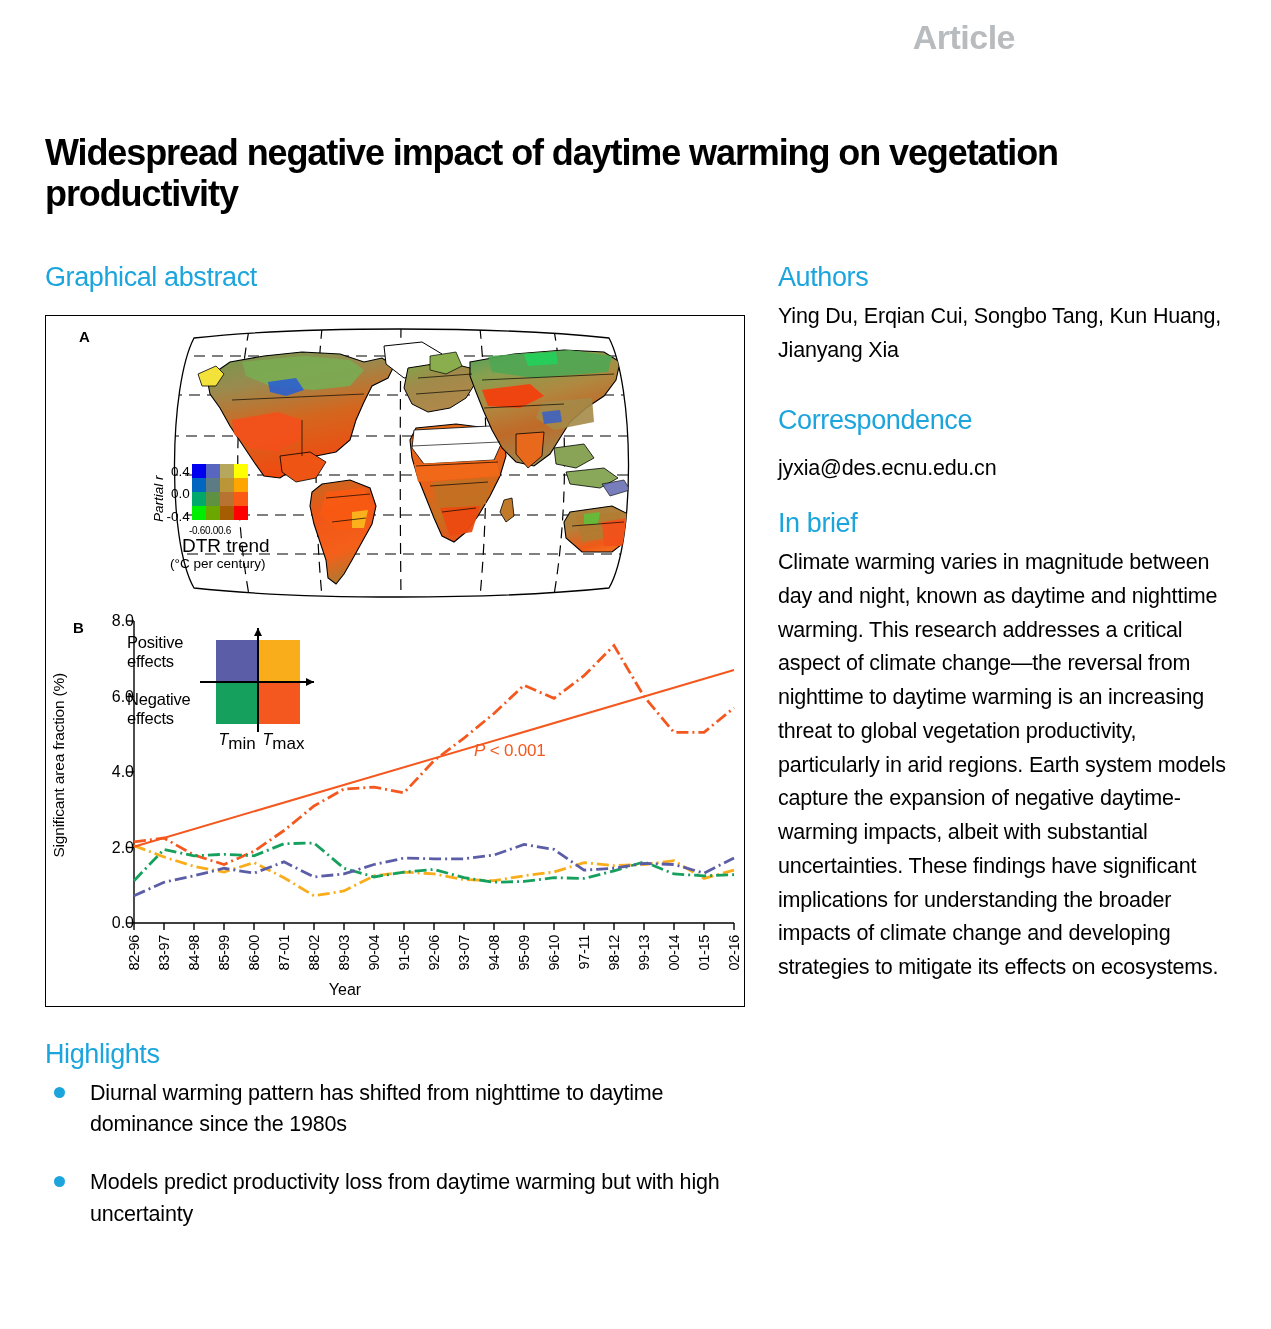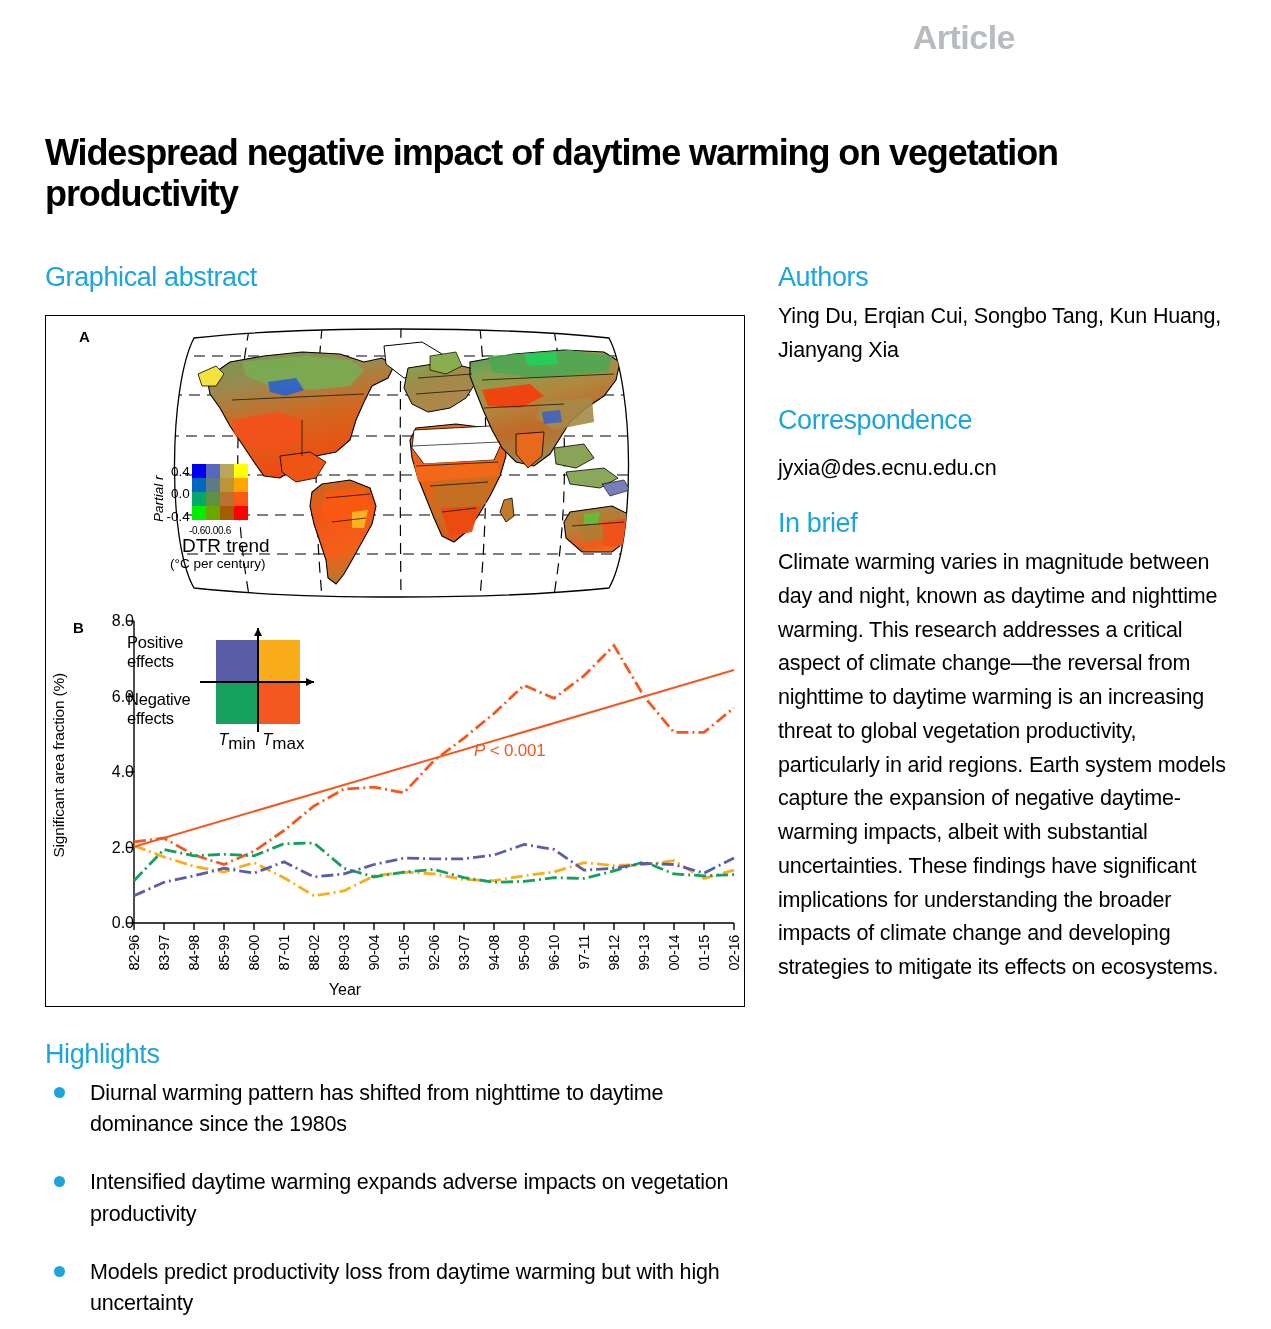--- a/index.html
+++ b/index.html
@@ -143,24 +143,20 @@
   <div class="sec-head" id="h-high">Highlights</div>
 
   <div class="rcol-text" id="authors-text">Ying Du, Erqian Cui, Songbo Tang, Kun Huang, Jianyang Xia</div>
   <div class="rcol-text" id="corr-text">jyxia@des.ecnu.edu.cn</div>
   <div class="rcol-text" id="inbrief-text">Climate warming varies in magnitude between day and night, known as daytime and nighttime warming. This research addresses a critical aspect of climate change—the reversal from nighttime to daytime warming is an increasing threat to global vegetation productivity, particularly in arid regions. Earth system models capture the expansion of negative daytime-warming impacts, albeit with substantial uncertainties. These findings have significant implications for understanding the broader impacts of climate change and developing strategies to mitigate its effects on ecosystems.</div>
 
   <div class="hl-list">
     <div class="hl-item">
       <span class="hl-bullet"></span>
       <span>Diurnal warming pattern has shifted from nighttime to daytime dominance since the 1980s</span>
-    </div>
-    <div class="hl-item">
-      <span class="hl-bullet"></span>
-      <span>Intensified daytime warming expands adverse impacts on vegetation productivity</span>
     </div>
     <div class="hl-item">
       <span class="hl-bullet"></span>
       <span>Models predict productivity loss from daytime warming but with high uncertainty</span>
     </div>
   </div>
 
   <div class="ga-frame">
 
     <div class="panel-letter" id="letter-a">A</div>

